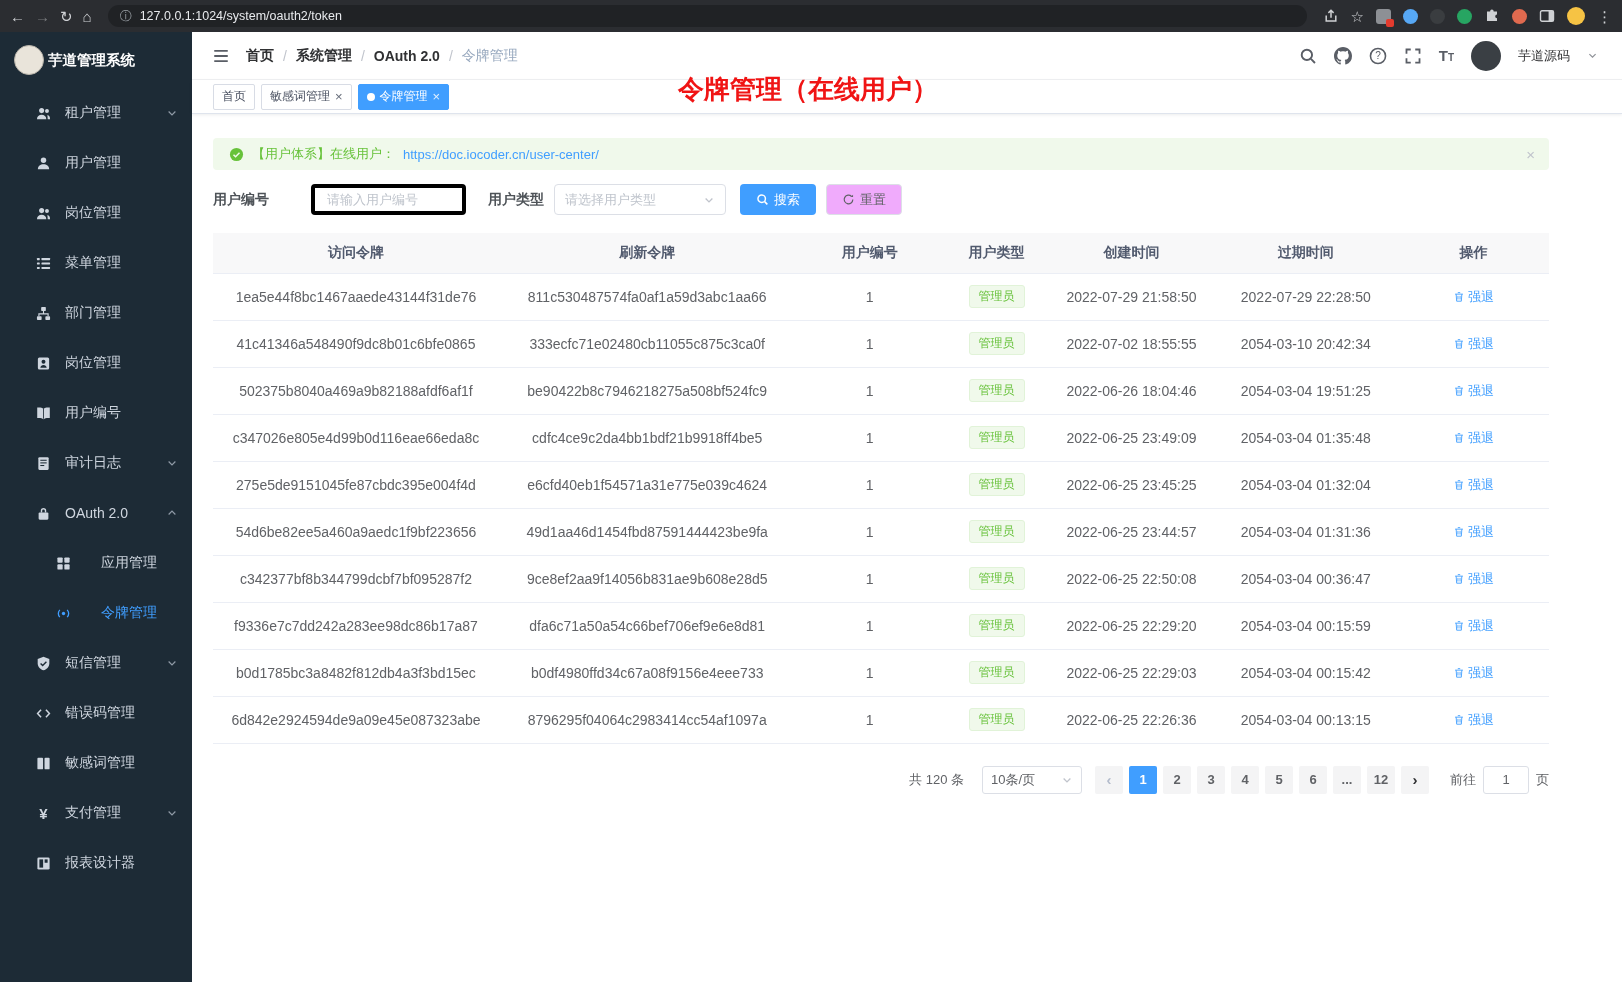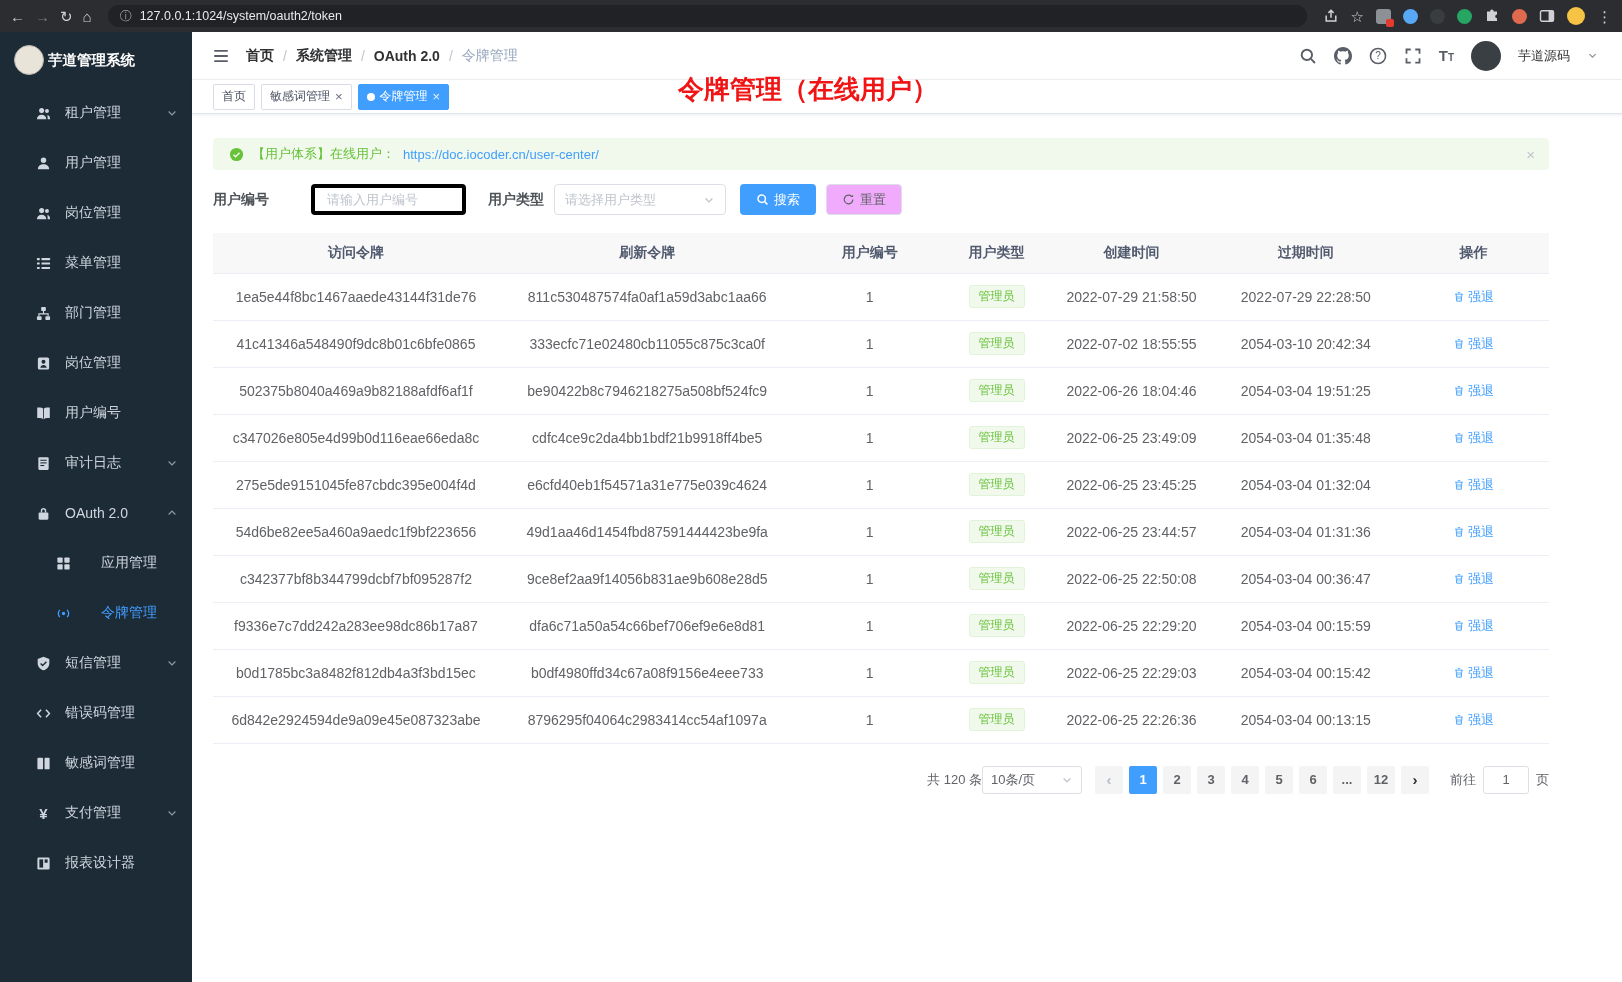--- a/index.html
+++ b/index.html
@@ -93,21 +93,21 @@
 
   table { width:100%; border-collapse:collapse; table-layout:fixed; }
   thead th { height:40px; background:#f8f8f9; color:#515a6e; font-size:14px; font-weight:700; text-align:center; border-bottom:1px solid #ebeef5; }
   tbody td { height:47px; font-size:14px; color:#606266; text-align:center; border-bottom:1px solid #ebeef5; white-space:nowrap; overflow:hidden; }
   .tag-success { display:inline-block; padding:2px 9px; background:#f0f9eb; border:1px solid #e1f3d8; color:#67c23a; font-size:12px; line-height:17px; border-radius:3px; }
   .action-link { display:inline-flex; align-items:center; gap:3px; color:#409eff; font-size:13px; cursor:pointer; }
   .a-icon { width:12px; height:12px; }
   .a-icon svg { display:block; width:12px; height:12px; }
 
   .pagination { margin-top:22px; display:flex; justify-content:flex-end; align-items:center; font-size:13px; color:#606266; }
-  .pg-total { margin-right:0; font-weight:400; }
+  .pg-total { margin-right:18px; font-weight:400; }
   .size-select { width:100px; height:28px; border:1px solid #dcdfe6; border-radius:3px; display:flex; align-items:center; justify-content:space-between; padding:0 8px; cursor:pointer; margin-right:10px; background:#fff; }
   .size-select .sz { font-size:13px; color:#606266; }
   .pg-btn { min-width:28px; height:28px; padding:0 4px; margin:0 3px; border-radius:2px; background:#f4f4f5; color:#606266; font-size:13px; font-weight:600; display:inline-flex; align-items:center; justify-content:center; cursor:pointer; }
   .pg-btn.active { background:#409eff; color:#fff; }
   .pg-prev { color:#b4bccc; font-size:15px; }
   .pg-next { color:#303133; font-size:15px; }
   .pager-pages { display:inline-flex; }
   .goto { display:flex; align-items:center; gap:7px; margin-left:18px; }
   .goto-input { width:46px; height:28px; border:1px solid #dcdfe6; border-radius:3px; text-align:center; font-size:13px; color:#606266; font-family:"Liberation Sans",sans-serif; }
 </style>

